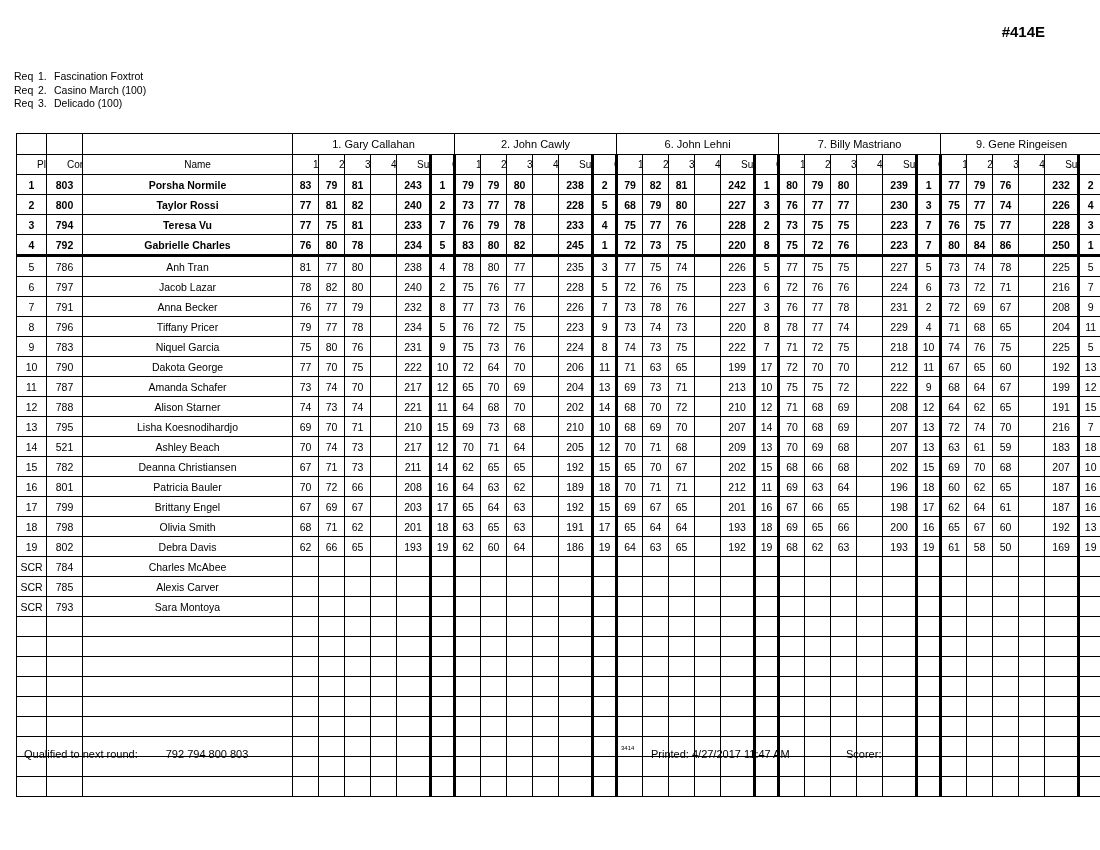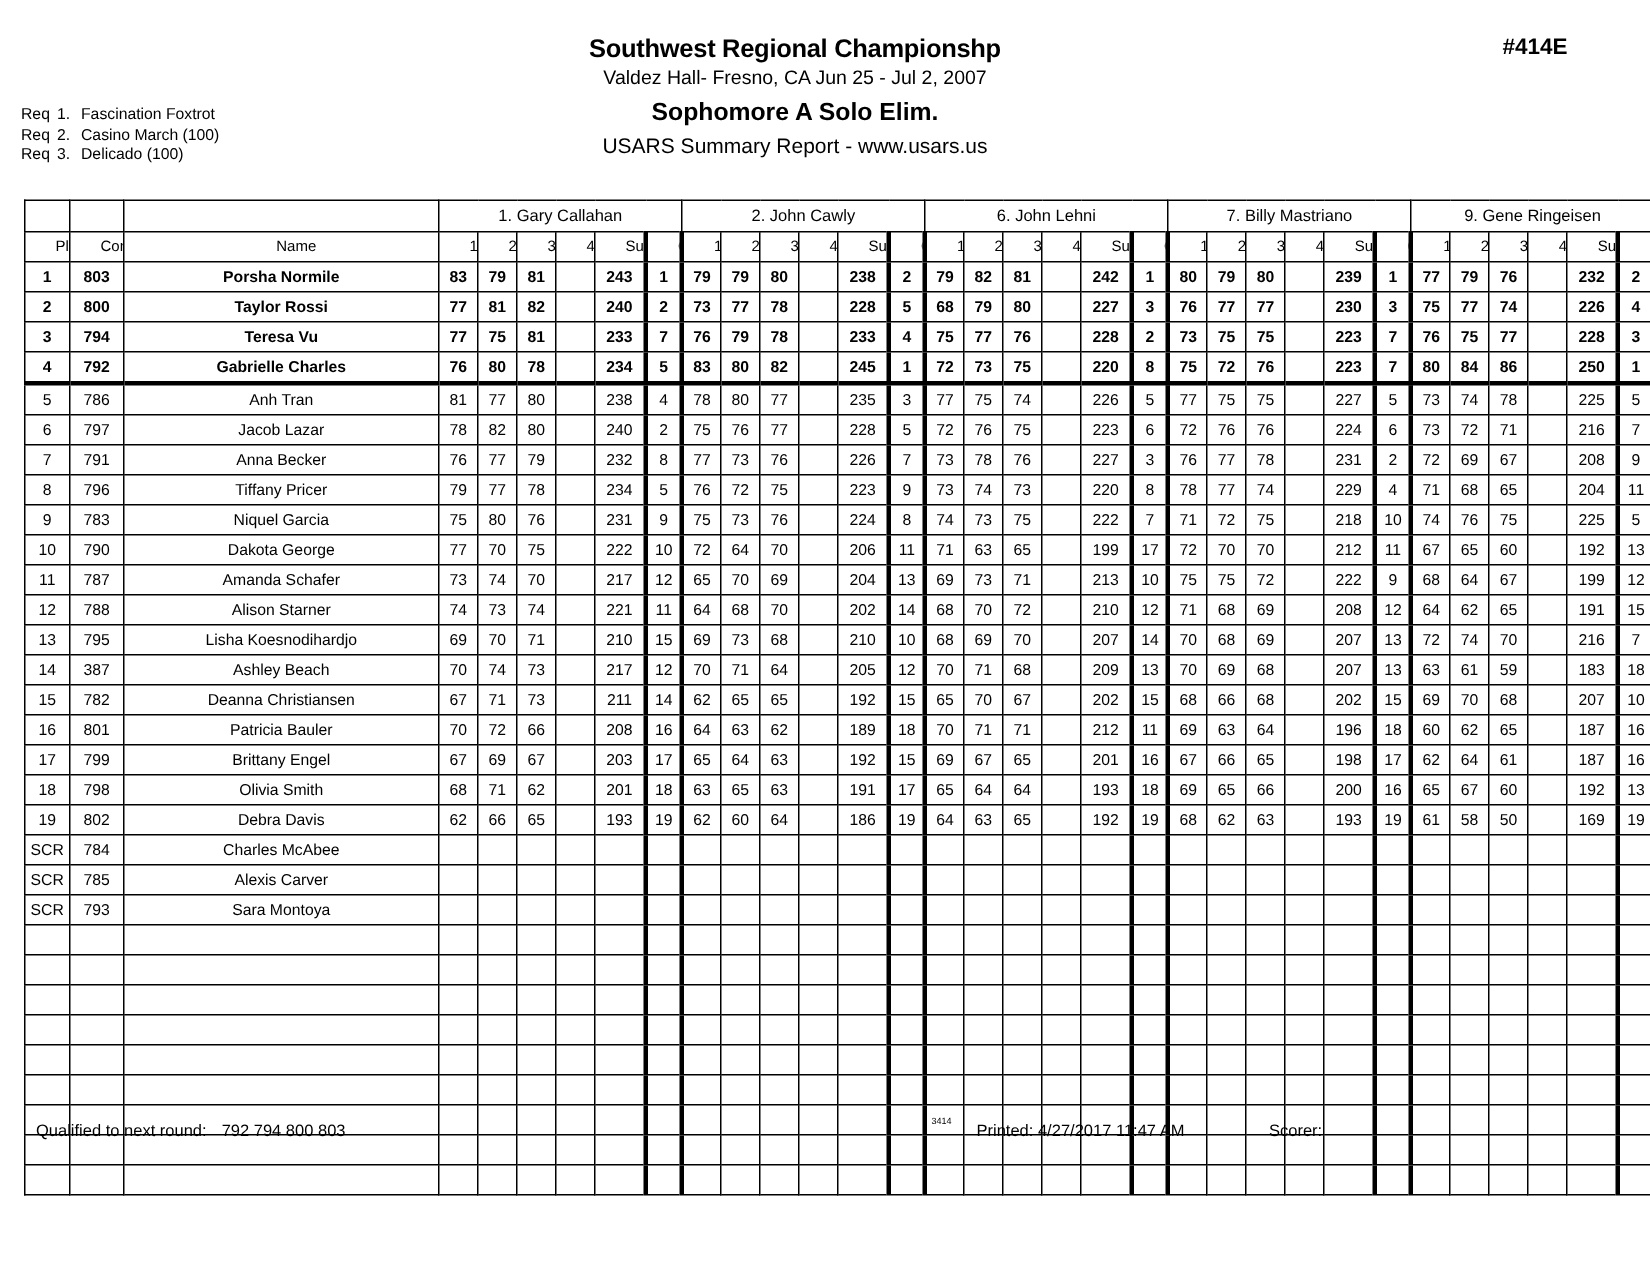--- a/index.html
+++ b/index.html
@@ -144,21 +144,21 @@
     width: 1033px;
     font-size: 11px;
     height: 20px;
   }
   .f-qual {
     position: absolute;
     left: 8px;
     top: 0;
     white-space: nowrap;
   }
-  .f-qual .f-nums { margin-left: 10px; }
+  .f-qual .f-nums { margin-left: 28px; }
   .f-tiny {
     position: absolute;
     left: 605px;
     top: -3px;
     font-size: 6px;
     color: #000;
   }
   .f-printed {
     position: absolute;
     left: 635px;
@@ -182,26 +182,20 @@
       <span class="req-lbl">Req</span><span class="req-num">1.</span><span>Fascination Foxtrot</span>
     </span>
     <span class="req-line">
       <span class="req-lbl">Req</span><span class="req-num">2.</span><span>Casino March (100)</span>
     </span>
     <span class="req-line">
       <span class="req-lbl">Req</span><span class="req-num">3.</span><span>Delicado (100)</span>
     </span>
   </div>
 
-  <div class="title-block">
-    <div class="t-main">Southwest Regional Championshp</div>
-    <div class="t-venue">Valdez Hall- Fresno, CA  Jun 25 - Jul 2, 2007</div>
-    <div class="t-event">Sophomore A Solo Elim.</div>
-    <div class="t-org">USARS Summary Report - www.usars.us</div>
-  </div>
 
   <div class="event-code">#414E</div>
 </div>
 
 <div class="table-wrap">
   <table class="grid">
     <colgroup>
       <col style="width:30px">
         <col style="width:36px">
         <col style="width:210px">
@@ -733,21 +727,21 @@
           <td class="c-ord sep-left sep-right">13</td>
           <td class="c-sc sep-left">72</td>
           <td class="c-sc">74</td>
           <td class="c-sc">70</td>
           <td class="c-sc"></td>
           <td class="c-sum">216</td>
           <td class="c-ord sep-left sep-right">7</td>
         </tr>
         <tr class="datarow">
           <td class="c-place">14</td>
-          <td class="c-cont">387</td>
+          <td class="c-cont">521</td>
           <td class="c-name">Ashley Beach</td>
           <td class="c-sc">70</td>
           <td class="c-sc">74</td>
           <td class="c-sc">73</td>
           <td class="c-sc"></td>
           <td class="c-sum">217</td>
           <td class="c-ord sep-left sep-right">12</td>
           <td class="c-sc sep-left">70</td>
           <td class="c-sc">71</td>
           <td class="c-sc">64</td>

